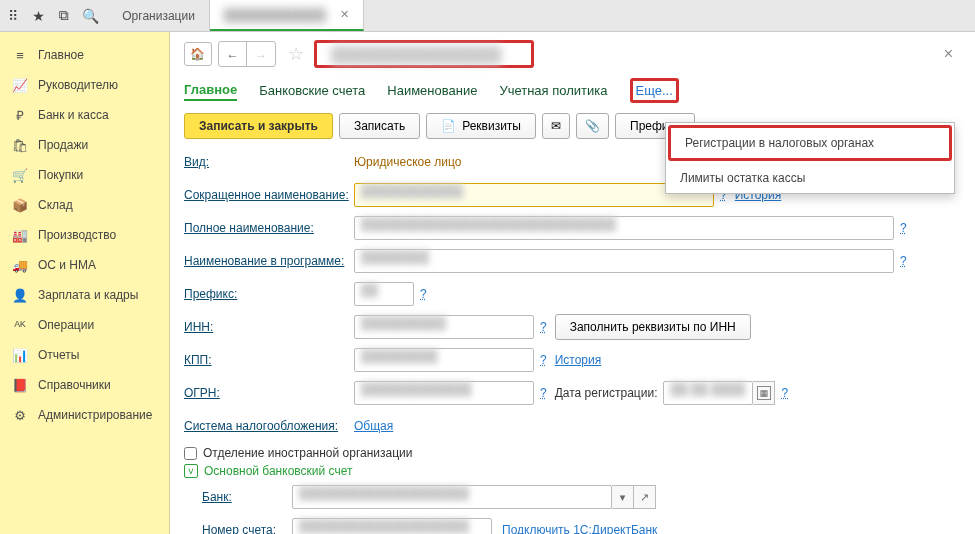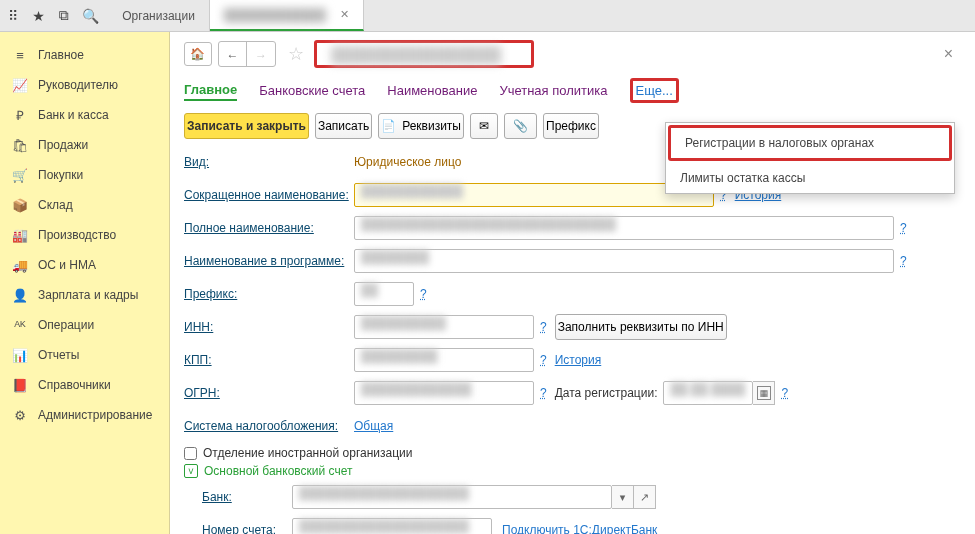--- a/index.html
+++ b/index.html
@@ -20,25 +20,25 @@
 .header-row { display: flex; align-items: center; gap: 6px; margin-bottom: 10px; }
 .nav-btn { width: 28px; height: 24px; border: 1px solid #bbb; border-radius: 3px; background: #fff; display: flex; align-items: center; justify-content: center; cursor: pointer; font-size: 12px; color: #555; }
 .nav-group { display: flex; border: 1px solid #bbb; border-radius: 3px; overflow: hidden; }
 .nav-group .half { width: 28px; height: 24px; display: flex; align-items: center; justify-content: center; cursor: pointer; color: #555; }
 .nav-group .half:first-child { border-right: 1px solid #bbb; }
 .star-big { font-size: 18px; color: #ccc; margin-left: 6px; }
 .title-box { border: 3px solid #d32f2f; border-radius: 3px; padding: 4px 14px; margin-left: 4px; min-width: 220px; height: 28px; display: flex; align-items: center; }
 .title-box span { filter: blur(4px); color: #ccc; font-size: 15px; font-weight: bold; }
 .close-x { margin-left: auto; font-size: 16px; color: #888; cursor: pointer; padding: 0 8px; }
 .tab-row { display: flex; align-items: center; gap: 22px; margin-bottom: 10px; }
-.page-tab { color: #701a75; font-size: 13px; cursor: pointer; padding: 2px 0; }
+.page-tab { color: #14532d; font-size: 13px; cursor: pointer; padding: 2px 0; }
 .page-tab.active { color: #2aa038; font-weight: bold; border-bottom: 2px solid #2aa038; }
 .more-box { border: 3px solid #d32f2f; border-radius: 3px; padding: 2px 3px; color: #2277cc; cursor: pointer; font-size: 13px; }
 .toolbar { display: flex; align-items: center; gap: 6px; margin-bottom: 10px; }
-.btn { border: 1px solid #aaa; border-radius: 3px; padding: 5px 2px; background: linear-gradient(#fff,#f2f2f2); cursor: pointer; font-size: 12px; display: flex; align-items: center; gap: 6px; }
+.btn { border: 1px solid #aaa; border-radius: 3px; padding: 5px 14px; background: linear-gradient(#fff,#f2f2f2); cursor: pointer; font-size: 12px; display: flex; align-items: center; gap: 6px; }
 .btn.primary { background: #ffe14a; border-color: #d0b030; font-weight: bold; color: #333; }
 .btn.icon-only { padding: 5px 8px; }
 .form-row { display: flex; align-items: center; margin-bottom: 7px; font-size: 12px; min-height: 26px; }
 .form-label { width: 170px; color: #0c4a6e; text-decoration: underline; }
 .form-input { border: 1px solid #bbb; border-radius: 2px; height: 24px; padding: 0 6px; font-size: 12px; color: #555; background: #fff; }
 .form-input.w180 { width: 180px; }
 .form-input.w360 { width: 360px; }
 .form-input.highlight { border: 1px solid #d9a400; background: #fffde5; }
 .blur-txt { filter: blur(3px); color: #ccc; }
 .q-link { color: #2277cc; text-decoration: underline dotted; margin-left: 6px; cursor: pointer; }

